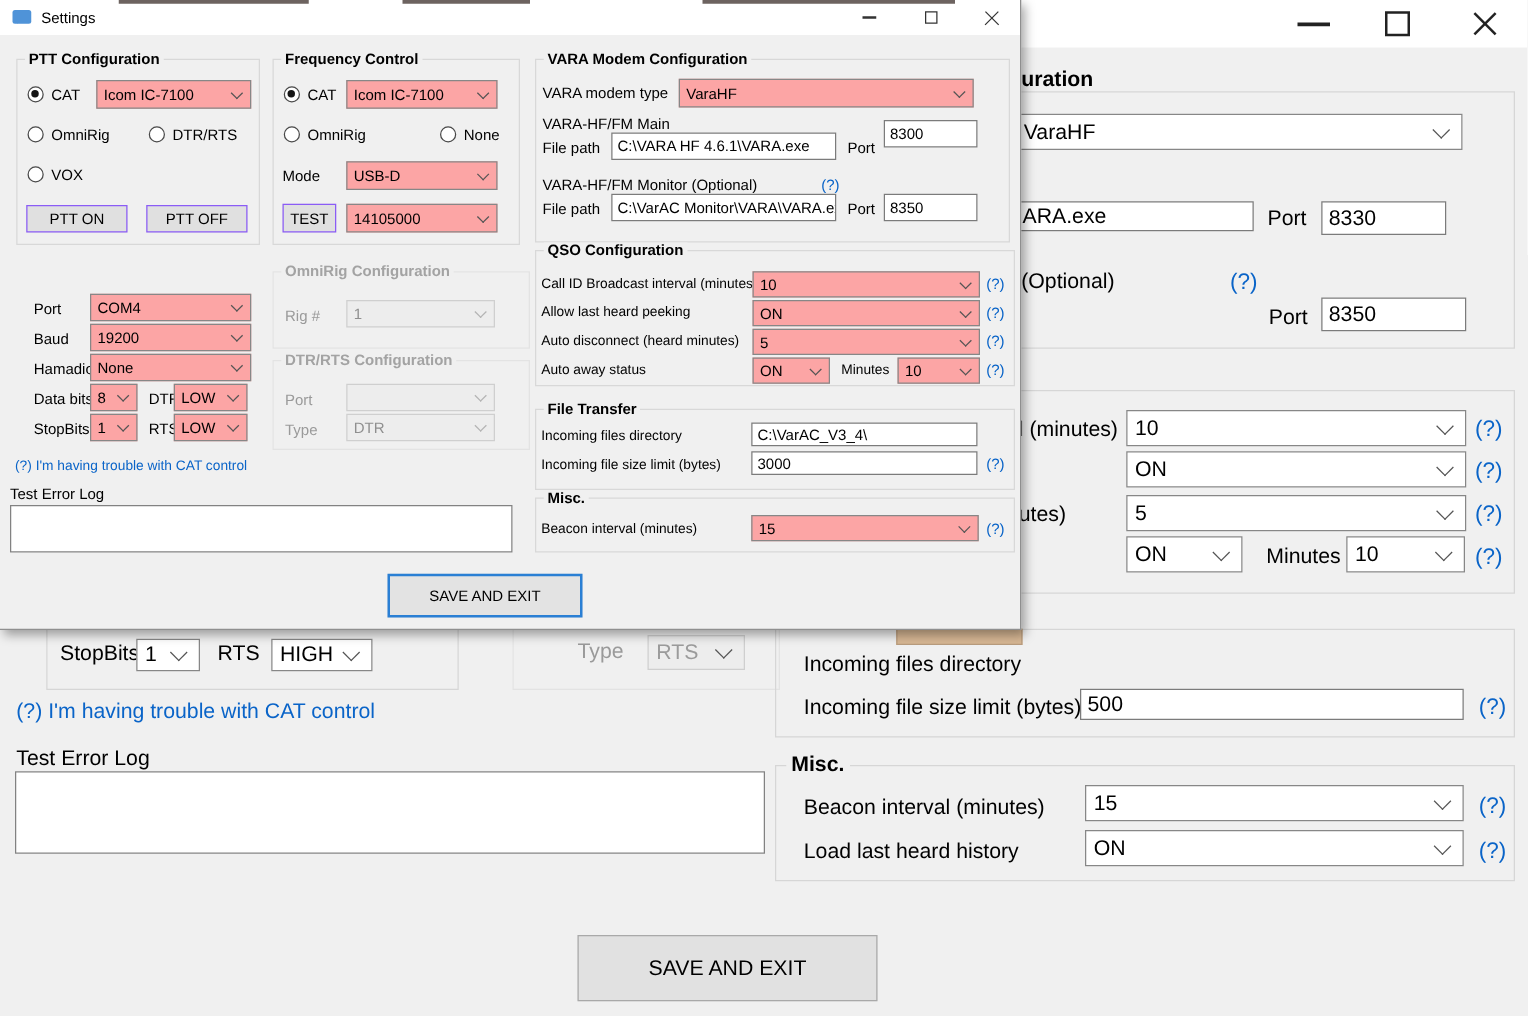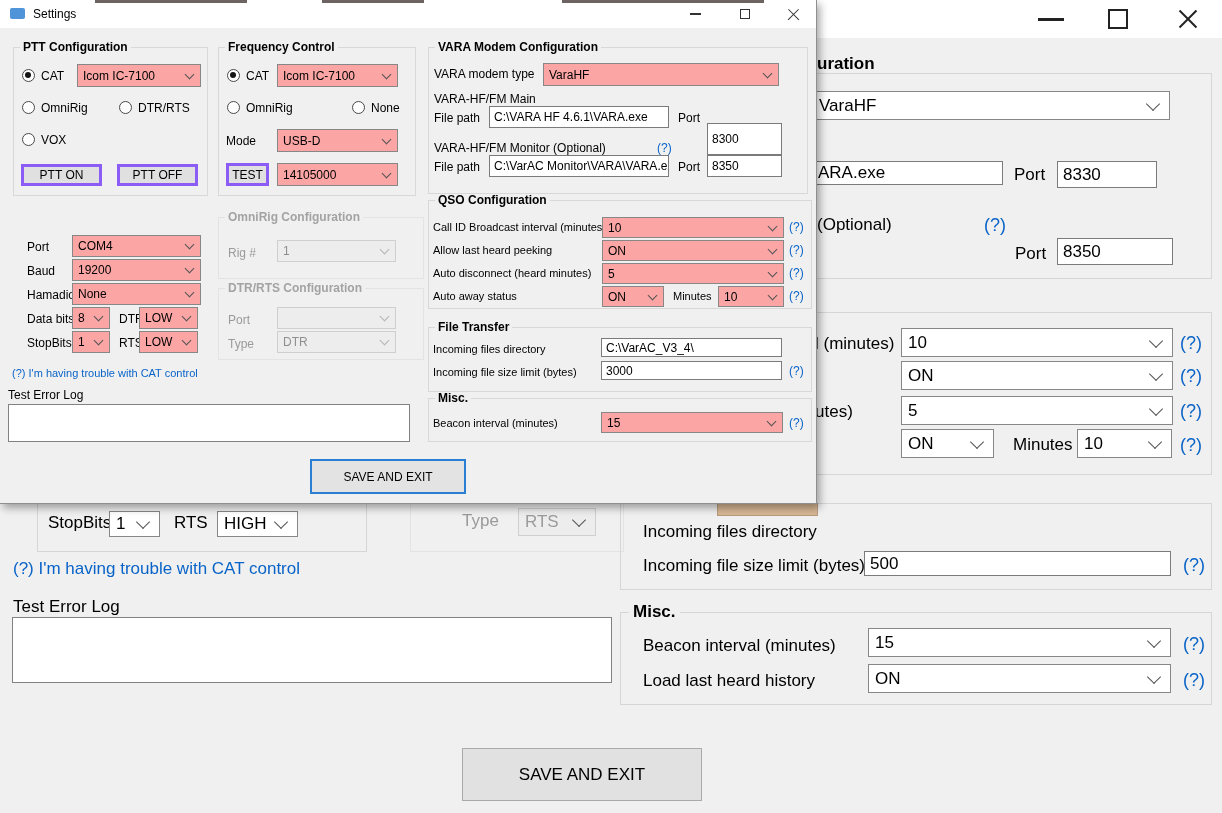--- a/index.html
+++ b/index.html
@@ -24,21 +24,21 @@
   .lb-s{font-size:11px}
   .lb.gray{color:#9a9a9a}
   .cb{position:absolute;background:#fca5a5;border:1px solid #878787;font-size:12px;
       display:flex;align-items:center;padding:0 18px 0 5px;overflow:hidden;white-space:nowrap;box-sizing:border-box}
   .chev{position:absolute;right:7px;top:50%;width:6px;height:6px;margin-top:-5px;
         border-right:1.5px solid #545454;border-bottom:1.5px solid #545454;transform:rotate(45deg)}
   .cb.dis{background:#ededed;border-color:#cfcfcf;color:#8f8f8f}
   .cb.dis .chev{border-color:#b3b3b3}
   .txt{position:absolute;background:#fff;border:1px solid #7b7b7b;font-size:12px;
        display:flex;align-items:center;padding:0 4px;overflow:hidden;white-space:nowrap;box-sizing:border-box}
-  .btn{position:absolute;background:#e0e0e0;border:3px solid #8b5cf6;font-size:12px;
+  .btn{position:absolute;background:#e0e0e0;border:1px solid #8b5cf6;font-size:12px;
        display:flex;align-items:center;justify-content:center;box-sizing:border-box;cursor:default}
   .btn.focus{border:2px solid #2a7fd4;background:#e3e3e3}
   .radio{position:absolute;width:13px;height:13px;border:1px solid #494949;border-radius:50%;background:#fff;box-sizing:border-box}
   .radio.on::after{content:"";position:absolute;left:2.2px;top:2.2px;width:6.2px;height:6.2px;border-radius:50%;background:#141414}
   .q{position:absolute;color:#0a64c8;font-size:12px;line-height:13px;white-space:nowrap}
   .link{position:absolute;color:#0a64c8;font-size:11px;line-height:13px;white-space:nowrap}
   .ta{position:absolute;background:#fff;border:1px solid #828282;box-sizing:border-box}
   
   .lb-l{position:absolute;font-size:17px;line-height:18px;white-space:nowrap}
   .lb-l.gray{color:#9a9a9a}
@@ -251,21 +251,21 @@
     <div class="cb" style="left:543px;top:63px;width:236px;height:23px">
         <span>VaraHF</span>
         <span class="chev"></span>
       </div>
     <div class="lb" style="left:434px;top:93px">VARA-HF/FM Main</div>
     <div class="lb" style="left:434px;top:112px">File path</div>
     <div class="txt" style="left:489px;top:106px;width:180px;height:22px">
         <span>C:\VARA HF 4.6.1\VARA.exe</span>
       </div>
     <div class="lb" style="left:678px;top:112px">Port</div>
-    <div class="txt" style="left:707px;top:123px;width:75px;height:32px">
+    <div class="txt" style="left:707px;top:96px;width:75px;height:22px">
         <span>8300</span>
       </div>
     <div class="lb" style="left:434px;top:142px">VARA-HF/FM Monitor (Optional)</div>
     <div class="q" style="left:657px;top:142px">(?)</div>
     <div class="lb" style="left:434px;top:161px">File path</div>
     <div class="txt" style="left:489px;top:155px;width:180px;height:22px">
         <span>C:\VarAC Monitor\VARA\VARA.exe</span>
       </div>
     <div class="lb" style="left:678px;top:161px">Port</div>
     <div class="txt" style="left:707px;top:155px;width:75px;height:22px">

